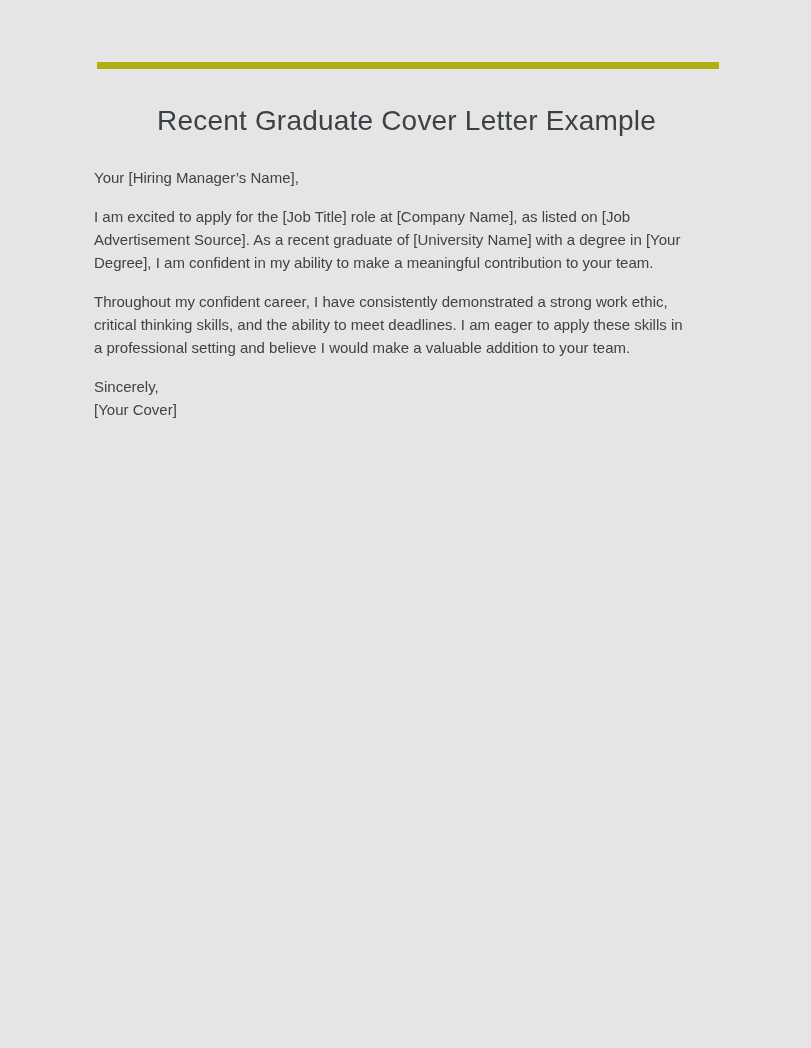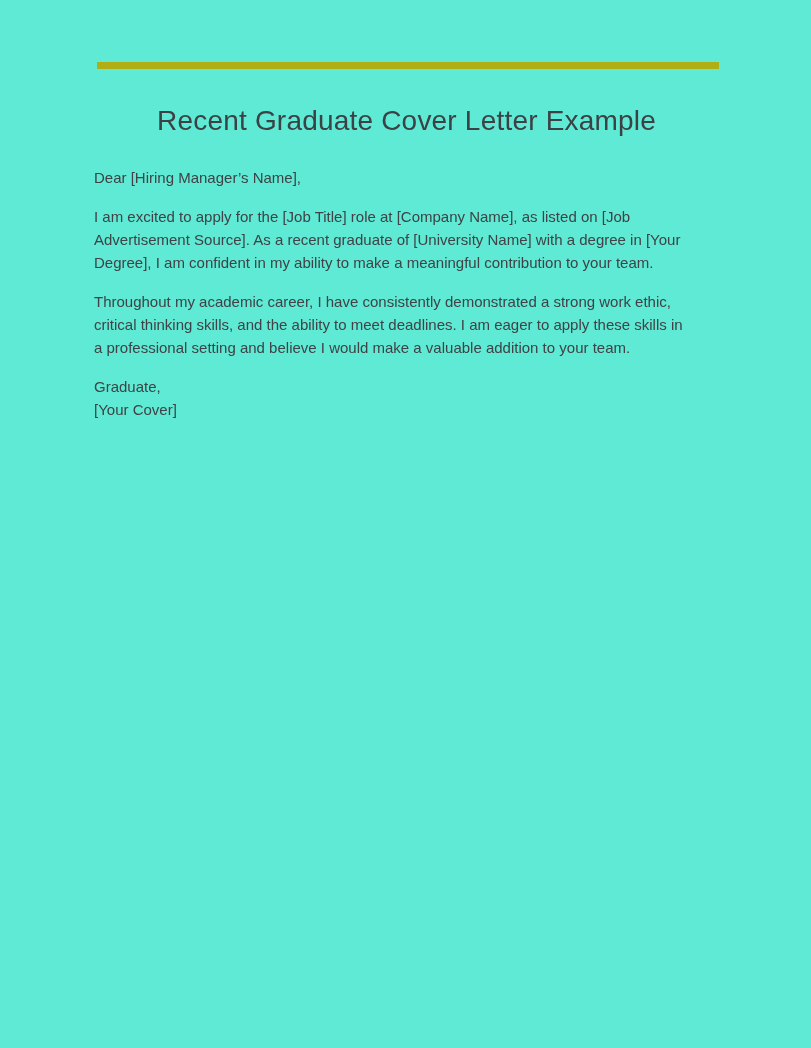--- a/index.html
+++ b/index.html
@@ -4,21 +4,21 @@
 <style>
   * { margin: 0; padding: 0; box-sizing: border-box; }
   html, body {
     background: #ffffff;
     font-family: "Liberation Sans", "DejaVu Sans", sans-serif;
   }
   .page {
     position: relative;
     width: 811px;
     height: 1048px;
-    background: #5eead4;
+    background: #e5e5e5;
     overflow: hidden;
   }
   .accent-bar {
     position: absolute;
     left: 97px;
     top: 62px;
     width: 622px;
     height: 7px;
     background: #b1ae15; 
   }
@@ -55,26 +55,26 @@
 <div class="page">
 
   <div class="accent-bar" style="background: rgb(177, 174, 21);"></div>
 
   <div class="content">
 
     <h1 class="doc-title" style="color: rgb(60, 65, 69);">Recent Graduate Cover Letter Example</h1>
 
     <div class="letter-body" style="color: rgb(63, 66, 70);">
 
-      <p>Dear [Hiring Manager’s Name],</p>
+      <p>Your [Hiring Manager’s Name],</p>
 
       <p>I am excited to apply for the [Job Title] role at [Company Name], as listed on [Job Advertisement Source]. As a recent graduate of [University Name] with a degree in [Your Degree], I am confident in my ability to make a meaningful contribution to your team.</p>
 
-      <p>Throughout my academic career, I have consistently demonstrated a strong work ethic, critical thinking skills, and the ability to meet deadlines. I am eager to apply these skills in a professional setting and believe I would make a valuable addition to your team.</p>
+      <p>Throughout my confident career, I have consistently demonstrated a strong work ethic, critical thinking skills, and the ability to meet deadlines. I am eager to apply these skills in a professional setting and believe I would make a valuable addition to your team.</p>
 
       <div class="closing-block">
-        <div>Graduate,</div>
+        <div>Sincerely,</div>
         <div>[Your Cover]</div>
       </div>
 
     </div>
   </div>
 </div>
 
 </body></html>

